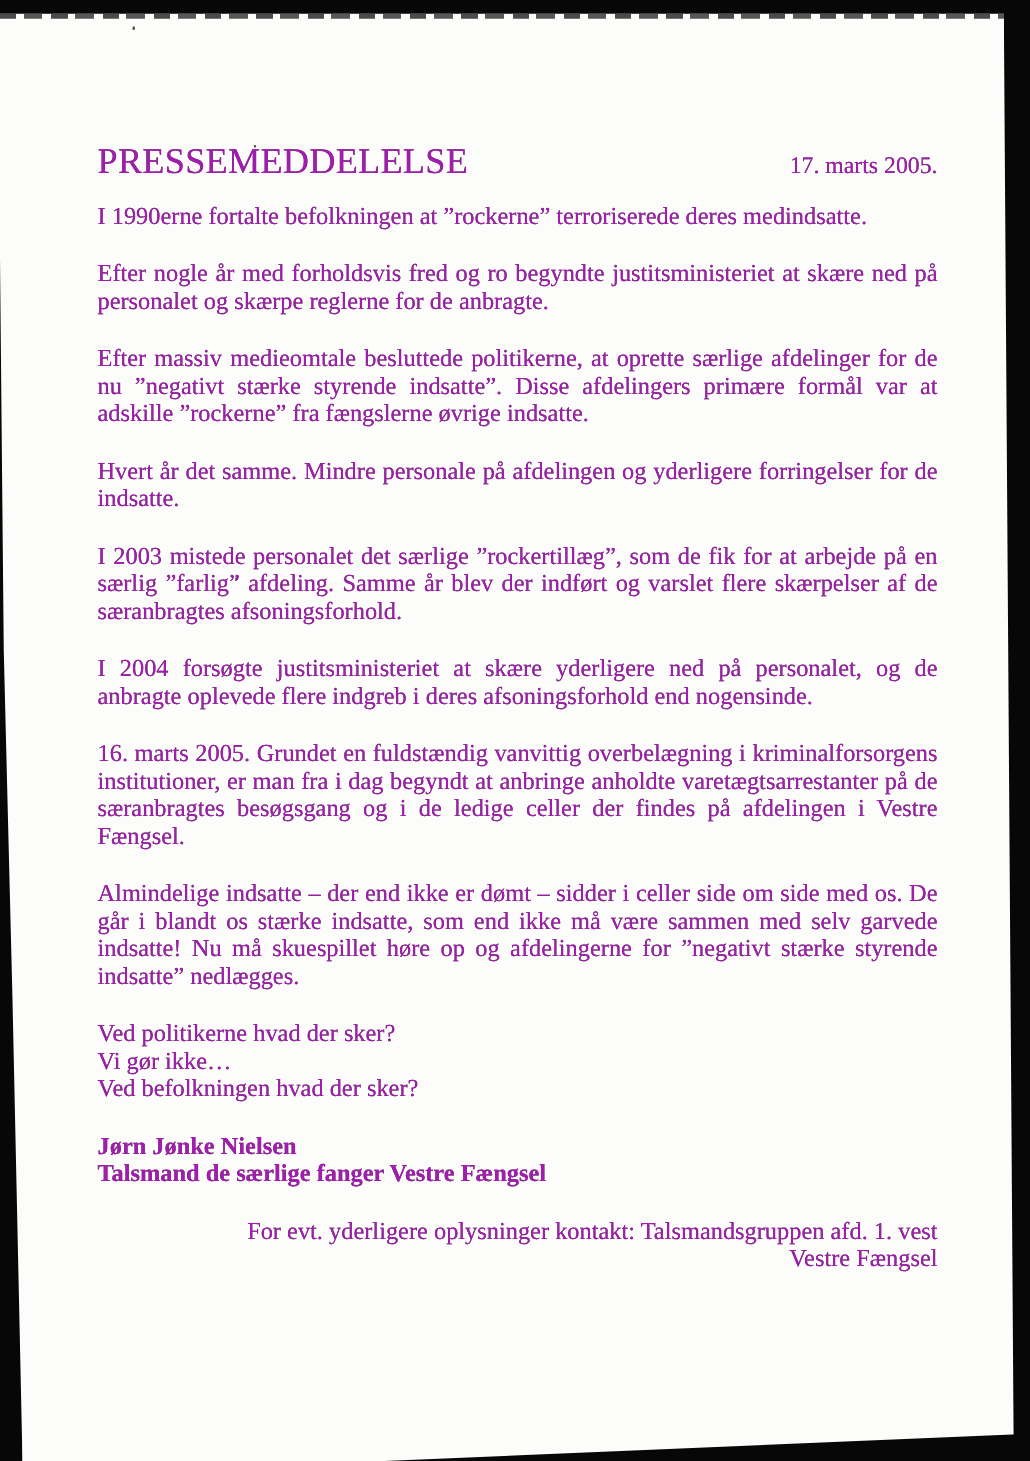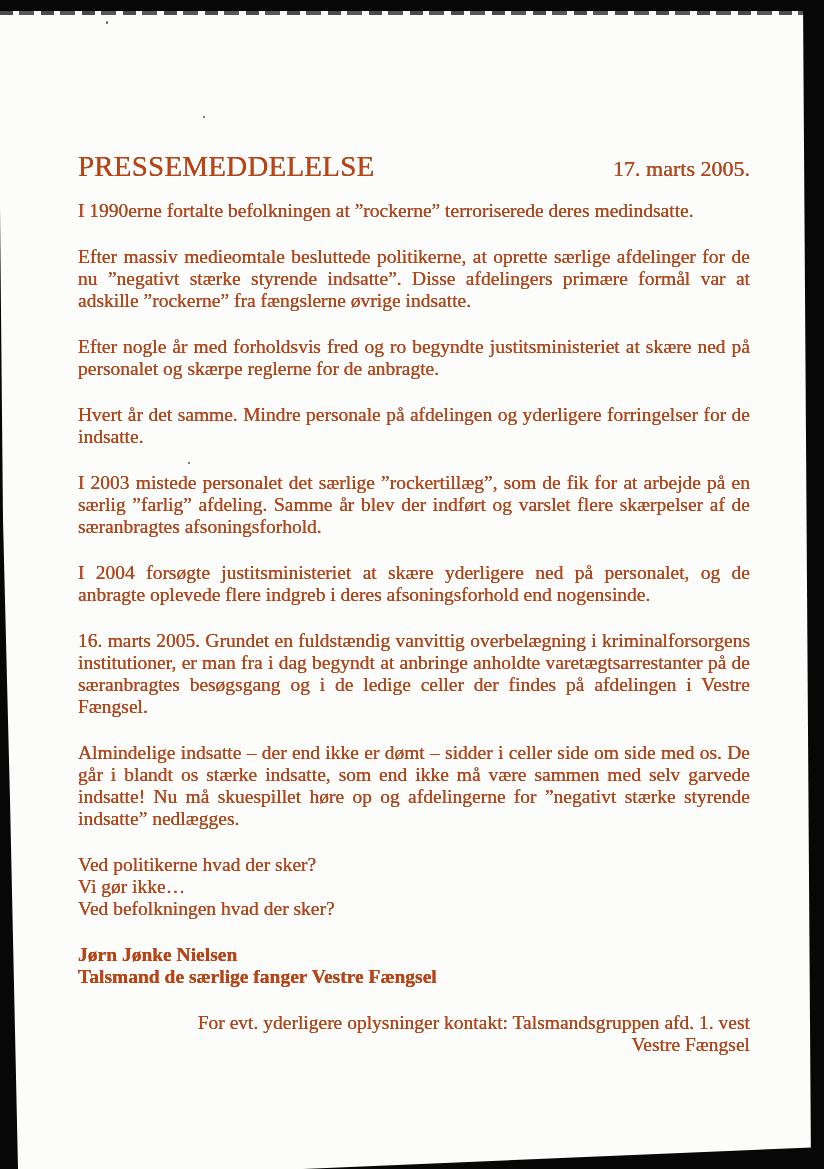--- a/index.html
+++ b/index.html
@@ -35,34 +35,33 @@
   }
   .speck { position: absolute; background: #55504a; border-radius: 50%; }
   .speck-1 { left: 106px; top: 21px;  width: 2px; height: 3px; }
   .speck-2 { left: 203px; top: 116px; width: 2px; height: 2px; }
   .speck-3 { left: 188px; top: 462px; width: 2px; height: 2px; }
 
   
   .doc {
     position: absolute;
     left: 78px; top: 112px; width: 672px;
-    color: #c2410c;
+    color: #a21caf;
     font-size: 19.5px; line-height: 22px;
     text-shadow: 0 0 0.5px rgba(27,25,22,0.8);
-    margin-top: 37px;
   }
   .masthead {
     display: flex; justify-content: space-between; align-items: baseline;
     margin: 0 0 17px 0;
   }
   .masthead h1 {
     margin: 0; font-size: 29px; line-height: 34px;
     font-weight: normal; letter-spacing: 0.2px;
   }
-  .masthead .date { font-size: 22px; }
+  .masthead .date { font-size: 19px; }
   p.body { margin: 0 0 24px 0; text-align: justify; }
   .questions { margin: 0 0 24px 0; }
   .signature { margin: 0 0 24px 0; font-weight: bold; }
   .contact { margin: 0; text-align: right; }
   .contact .indent { padding-left: 302px; }
   .line { margin: 0; }
 </style>
 </head>
 <body>
 
@@ -76,22 +75,22 @@
 <div class="speck speck-3"></div>
 
 <div class="doc">
 
   <div class="masthead">
     <h1>PRESSEMEDDELELSE</h1>
     <span class="date">17. marts 2005.</span>
   </div>
 
   <p class="body">I 1990erne fortalte befolkningen at ”rockerne” terroriserede deres medindsatte.</p>
+  <p class="body">Efter nogle år med forholdsvis fred og ro begyndte justitsministeriet at skære ned på personalet og skærpe reglerne for de anbragte.</p>
   <p class="body">Efter massiv medieomtale besluttede politikerne, at oprette særlige afdelinger for de nu ”negativt stærke styrende indsatte”. Disse afdelingers primære formål var at adskille ”rockerne” fra fængslerne øvrige indsatte.</p>
-  <p class="body">Efter nogle år med forholdsvis fred og ro begyndte justitsministeriet at skære ned på personalet og skærpe reglerne for de anbragte.</p>
   <p class="body">Hvert år det samme. Mindre personale på afdelingen og yderligere forringelser for de indsatte.</p>
   <p class="body">I 2003 mistede personalet det særlige ”rockertillæg”, som de fik for at arbejde på en særlig ”farlig” afdeling. Samme år blev der indført og varslet flere skærpelser af de særanbragtes afsoningsforhold.</p>
   <p class="body">I 2004 forsøgte justitsministeriet at skære yderligere ned på personalet, og de anbragte oplevede flere indgreb i deres afsoningsforhold end nogensinde.</p>
   <p class="body">16. marts 2005. Grundet en fuldstændig vanvittig overbelægning i kriminalforsorgens institutioner, er man fra i dag begyndt at anbringe anholdte varetægtsarrestanter på de særanbragtes besøgsgang og i de ledige celler der findes på afdelingen i Vestre Fængsel.</p>
   <p class="body">Almindelige indsatte – der end ikke er dømt – sidder i celler side om side med os. De går i blandt os stærke indsatte, som end ikke må være sammen med selv garvede indsatte! Nu må skuespillet høre op og afdelingerne for ”negativt stærke styrende indsatte” nedlægges.</p>
 
   <div class="questions">
     <p class="line">Ved politikerne hvad der sker?</p>
     <p class="line">Vi gør ikke…</p>
     <p class="line">Ved befolkningen hvad der sker?</p>

